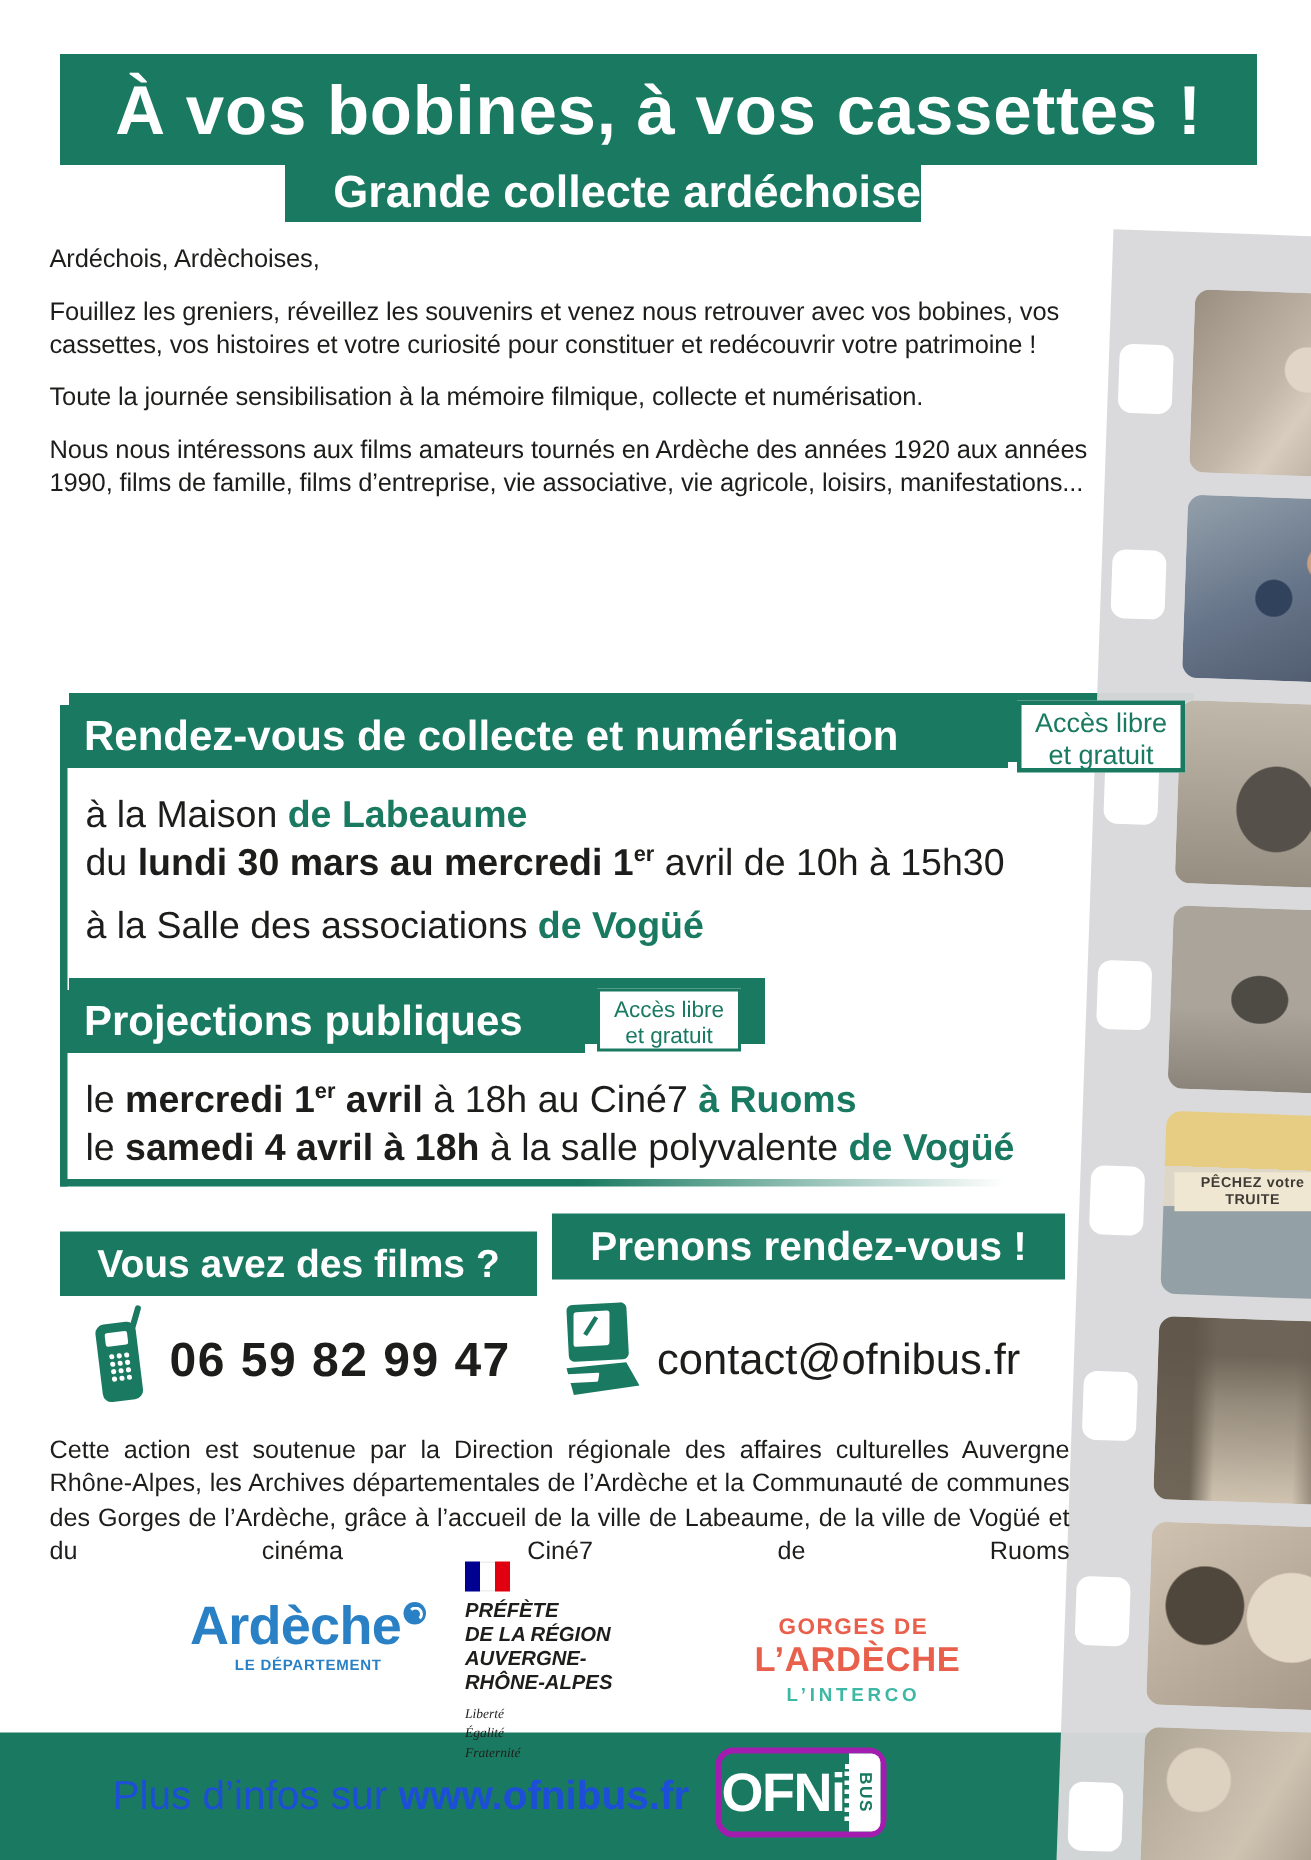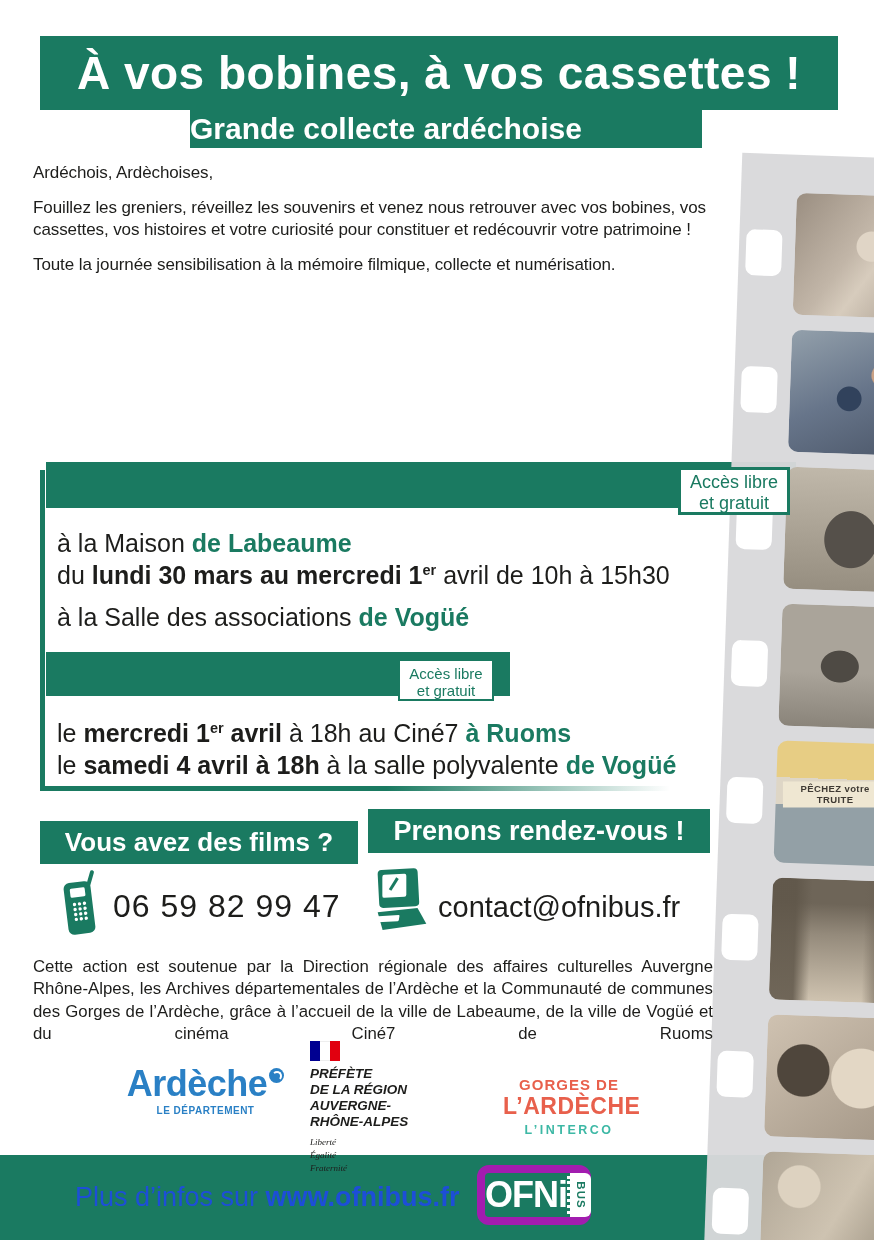--- a/index.html
+++ b/index.html
@@ -7,21 +7,21 @@
           font-family:"Liberation Sans", sans-serif;color:#1d1d1b;}
   .abs{position:absolute;}
 
   
   .z1{z-index:1}.z2{z-index:2}.z3{z-index:3}
 
   
   .green{background:#1a7a61;}
   .banner{color:#fff;font-weight:700;}
   .banner-main{left:40px;top:36px;width:798px;height:74px;font-size:46px;line-height:74px;text-align:center;letter-spacing:.5px;}
-  .banner-sub{left:190px;top:110px;width:512px;height:38px;font-size:30px;line-height:38px;text-align:left;}
+  .banner-sub{left:190px;top:110px;width:424px;height:38px;font-size:30px;line-height:38px;text-align:right;}
 
   
   .intro{left:33px;top:162px;width:697px;}
   .intro p{margin:0 0 13px;font-size:17px;line-height:1.3;letter-spacing:-0.1px;}
 
   
   .box-left-border{left:40px;top:470px;width:5px;height:321px;background:#1a7a61;}
   .box-bottom-border{left:40px;top:786px;width:630px;height:5px;
       background:linear-gradient(90deg,#1a7a61 0%,#1a7a61 55%,rgba(26,122,97,0) 100%);}
   .rear-bar-1{left:46px;top:462px;width:750px;height:46px;}
@@ -32,21 +32,21 @@
   .rear-bar-2{left:46px;top:652px;width:464px;height:44px;}
   .front-banner-2{left:40px;top:660px;width:350px;height:42px;font-size:28px;line-height:42px;padding-left:16px;box-sizing:border-box;}
   .info-line{left:57px;font-size:25px;line-height:1.2;white-space:nowrap;}
   .gb{color:#1a7a61;font-weight:700;}
   .b{font-weight:700;}
   .sup{font-size:58%;vertical-align:super;}
 
   
   .banner-q{left:40px;top:821px;width:318px;height:43px;font-size:26px;line-height:43px;text-align:center;}
   .banner-cta{left:368px;top:809px;width:342px;height:44px;font-size:27px;line-height:44px;text-align:center;}
-  .phone-number{left:113px;top:888px;font-size:32px;font-weight:400;letter-spacing:1px;}
+  .phone-number{left:113px;top:888px;font-size:32px;font-weight:700;letter-spacing:1px;}
   .email{left:438px;top:891px;font-size:29px;}
 
   
   .footer-note{left:33px;top:956px;width:680px;font-size:16.8px;line-height:1.33;
       text-align:justify;text-align-last:justify;margin:0;}
 
   
   .ardeche{left:93px;top:1063px;width:225px;text-align:center;color:#2a80c5;}
   .ardeche .name{font-size:36px;font-weight:700;letter-spacing:-.5px;display:inline-block;position:relative;}
   .swirl{display:inline-block;width:15px;height:15px;border-radius:50%;background:#2a80c5;position:relative;vertical-align:super;margin-left:2px;}
@@ -61,21 +61,21 @@
   .prefete .motto{margin-top:6px;font-family:"Liberation Serif", serif;font-style:italic;font-size:9px;line-height:1.45;}
   .gorges{left:503px;top:1076px;width:132px;text-align:center;}
   .gorges .g1{font-size:15px;font-weight:800;letter-spacing:1px;color:#e8604c;}
   .gorges .g2{font-size:23px;font-weight:800;letter-spacing:.5px;color:#e8604c;}
   .gorges .g3{font-size:12.5px;font-weight:700;letter-spacing:2.5px;color:#3db8a5;margin-top:3px;}
 
   
   .bottom-bar{left:0;top:1155px;width:874px;height:85px;}
   .bottom-text{left:75px;top:1155px;height:109px;line-height:85px;color:#1d4ed8;font-size:27px;}
   .bottom-text .b{font-weight:700;}
-  .ofni{left:477px;top:1165px;width:114px;height:60px;border:8px solid #a21caf;border-radius:12px;
+  .ofni{left:477px;top:1165px;width:114px;height:60px;border:4px solid #a21caf;border-radius:12px;
         display:flex;align-items:center;box-sizing:border-box;}
   .ofni-main{flex:1;text-align:center;color:#fff;font-weight:800;font-size:36px;letter-spacing:-1px;line-height:52px;}
   .ofni-dots{height:38px;border-left:3px dotted #fff;}
   .ofni-side{width:21px;align-self:stretch;background:#fff;border-radius:0 6px 6px 0;
         display:flex;align-items:center;justify-content:center;}
   .ofni-side span{transform:rotate(90deg);color:#1a7a61;font-weight:700;font-size:11.5px;letter-spacing:1px;}
 
   
   .film-strip{left:722px;top:156px;width:200px;height:1160px;background:rgba(216,216,219,0.96);
       transform:rotate(2deg);padding-top:38px;box-sizing:border-box;}
@@ -153,40 +153,47 @@
     <span>À vos bobines, à vos cassettes !</span>
   </div>
   <div class="abs green banner banner-sub z3">
     <span>Grande collecte ardéchoise</span>
   </div>
 
   <div class="abs intro z3">
     <p>Ardéchois, Ardèchoises,</p>
     <p>Fouillez les greniers, réveillez les souvenirs et venez nous retrouver avec vos bobines, vos cassettes, vos histoires et votre curiosité pour constituer et redécouvrir votre patrimoine !</p>
     <p>Toute la journée sensibilisation à la mémoire filmique, collecte et numérisation.</p>
+    <p>Nous nous intéressons aux films amateurs tournés en Ardèche des années 1920 aux années 1990, films de famille, films d’entreprise, vie associative, vie agricole, loisirs, manifestations...</p>
   </div>
 
   <div class="abs box-left-border z3"></div>
   <div class="abs box-bottom-border z3"></div>
 
+  <div class="abs green banner front-banner-1 z3">
+    <span>Rendez-vous de collecte et numérisation</span>
+  </div>
   <div class="abs badge badge-1 z3">
     <div>Accès libre</div>
     <div>et gratuit</div>
   </div>
 
   <div class="abs info-line z3" style="top:528px">
     <span>à la Maison </span><span class="gb">de Labeaume</span>
   </div>
   <div class="abs info-line z3" style="top:560px">
     <span>du </span><span class="b">lundi 30 mars au mercredi 1</span><span class="b sup">er</span><span> avril de 10h à 15h30</span>
   </div>
   <div class="abs info-line z3" style="top:602px">
     <span>à la Salle des associations </span><span class="gb">de Vogüé</span>
   </div>
 
+  <div class="abs green banner front-banner-2 z3">
+    <span>Projections publiques</span>
+  </div>
   <div class="abs badge badge-2 z3">
     <div>Accès libre</div>
     <div>et gratuit</div>
   </div>
 
   <div class="abs info-line z3" style="top:718px">
     <span>le </span><span class="b">mercredi 1</span><span class="b sup">er</span><span class="b"> avril</span><span> à 18h au Ciné7 </span><span class="gb">à Ruoms</span>
   </div>
   <div class="abs info-line z3" style="top:750px">
     <span>le </span><span class="b">samedi 4 avril à 18h</span><span> à la salle polyvalente </span><span class="gb">de Vogüé</span>

